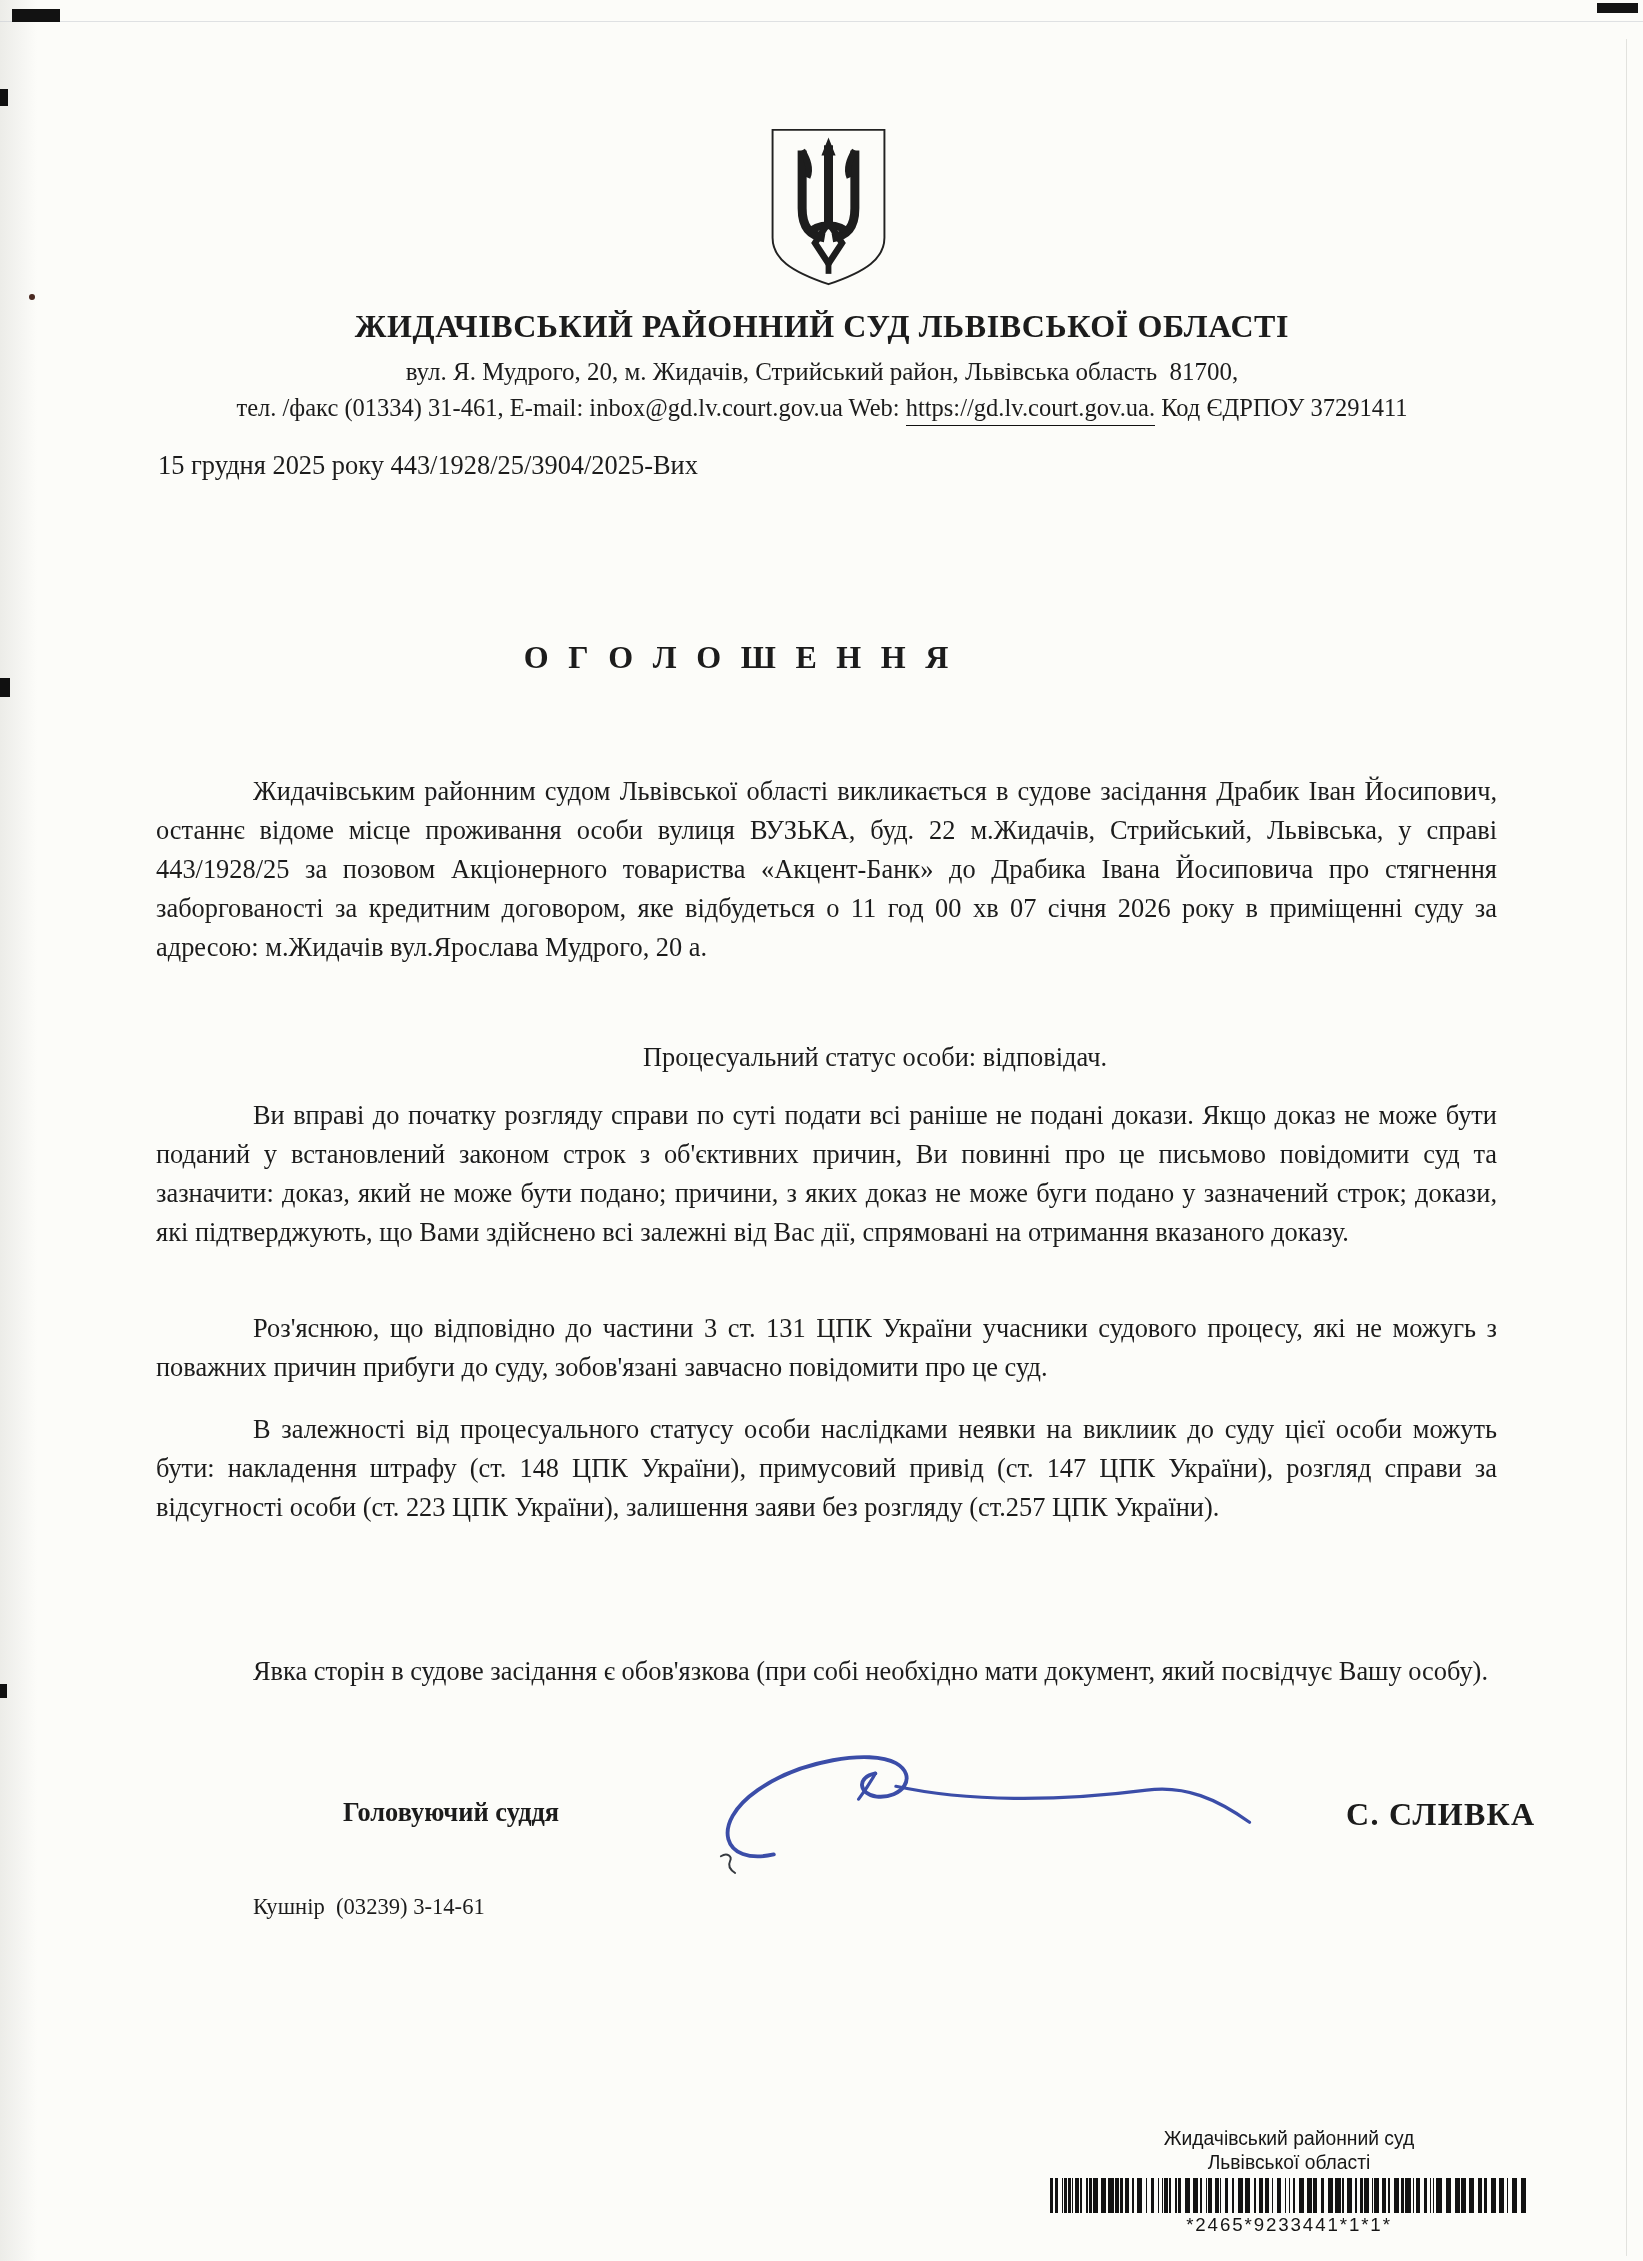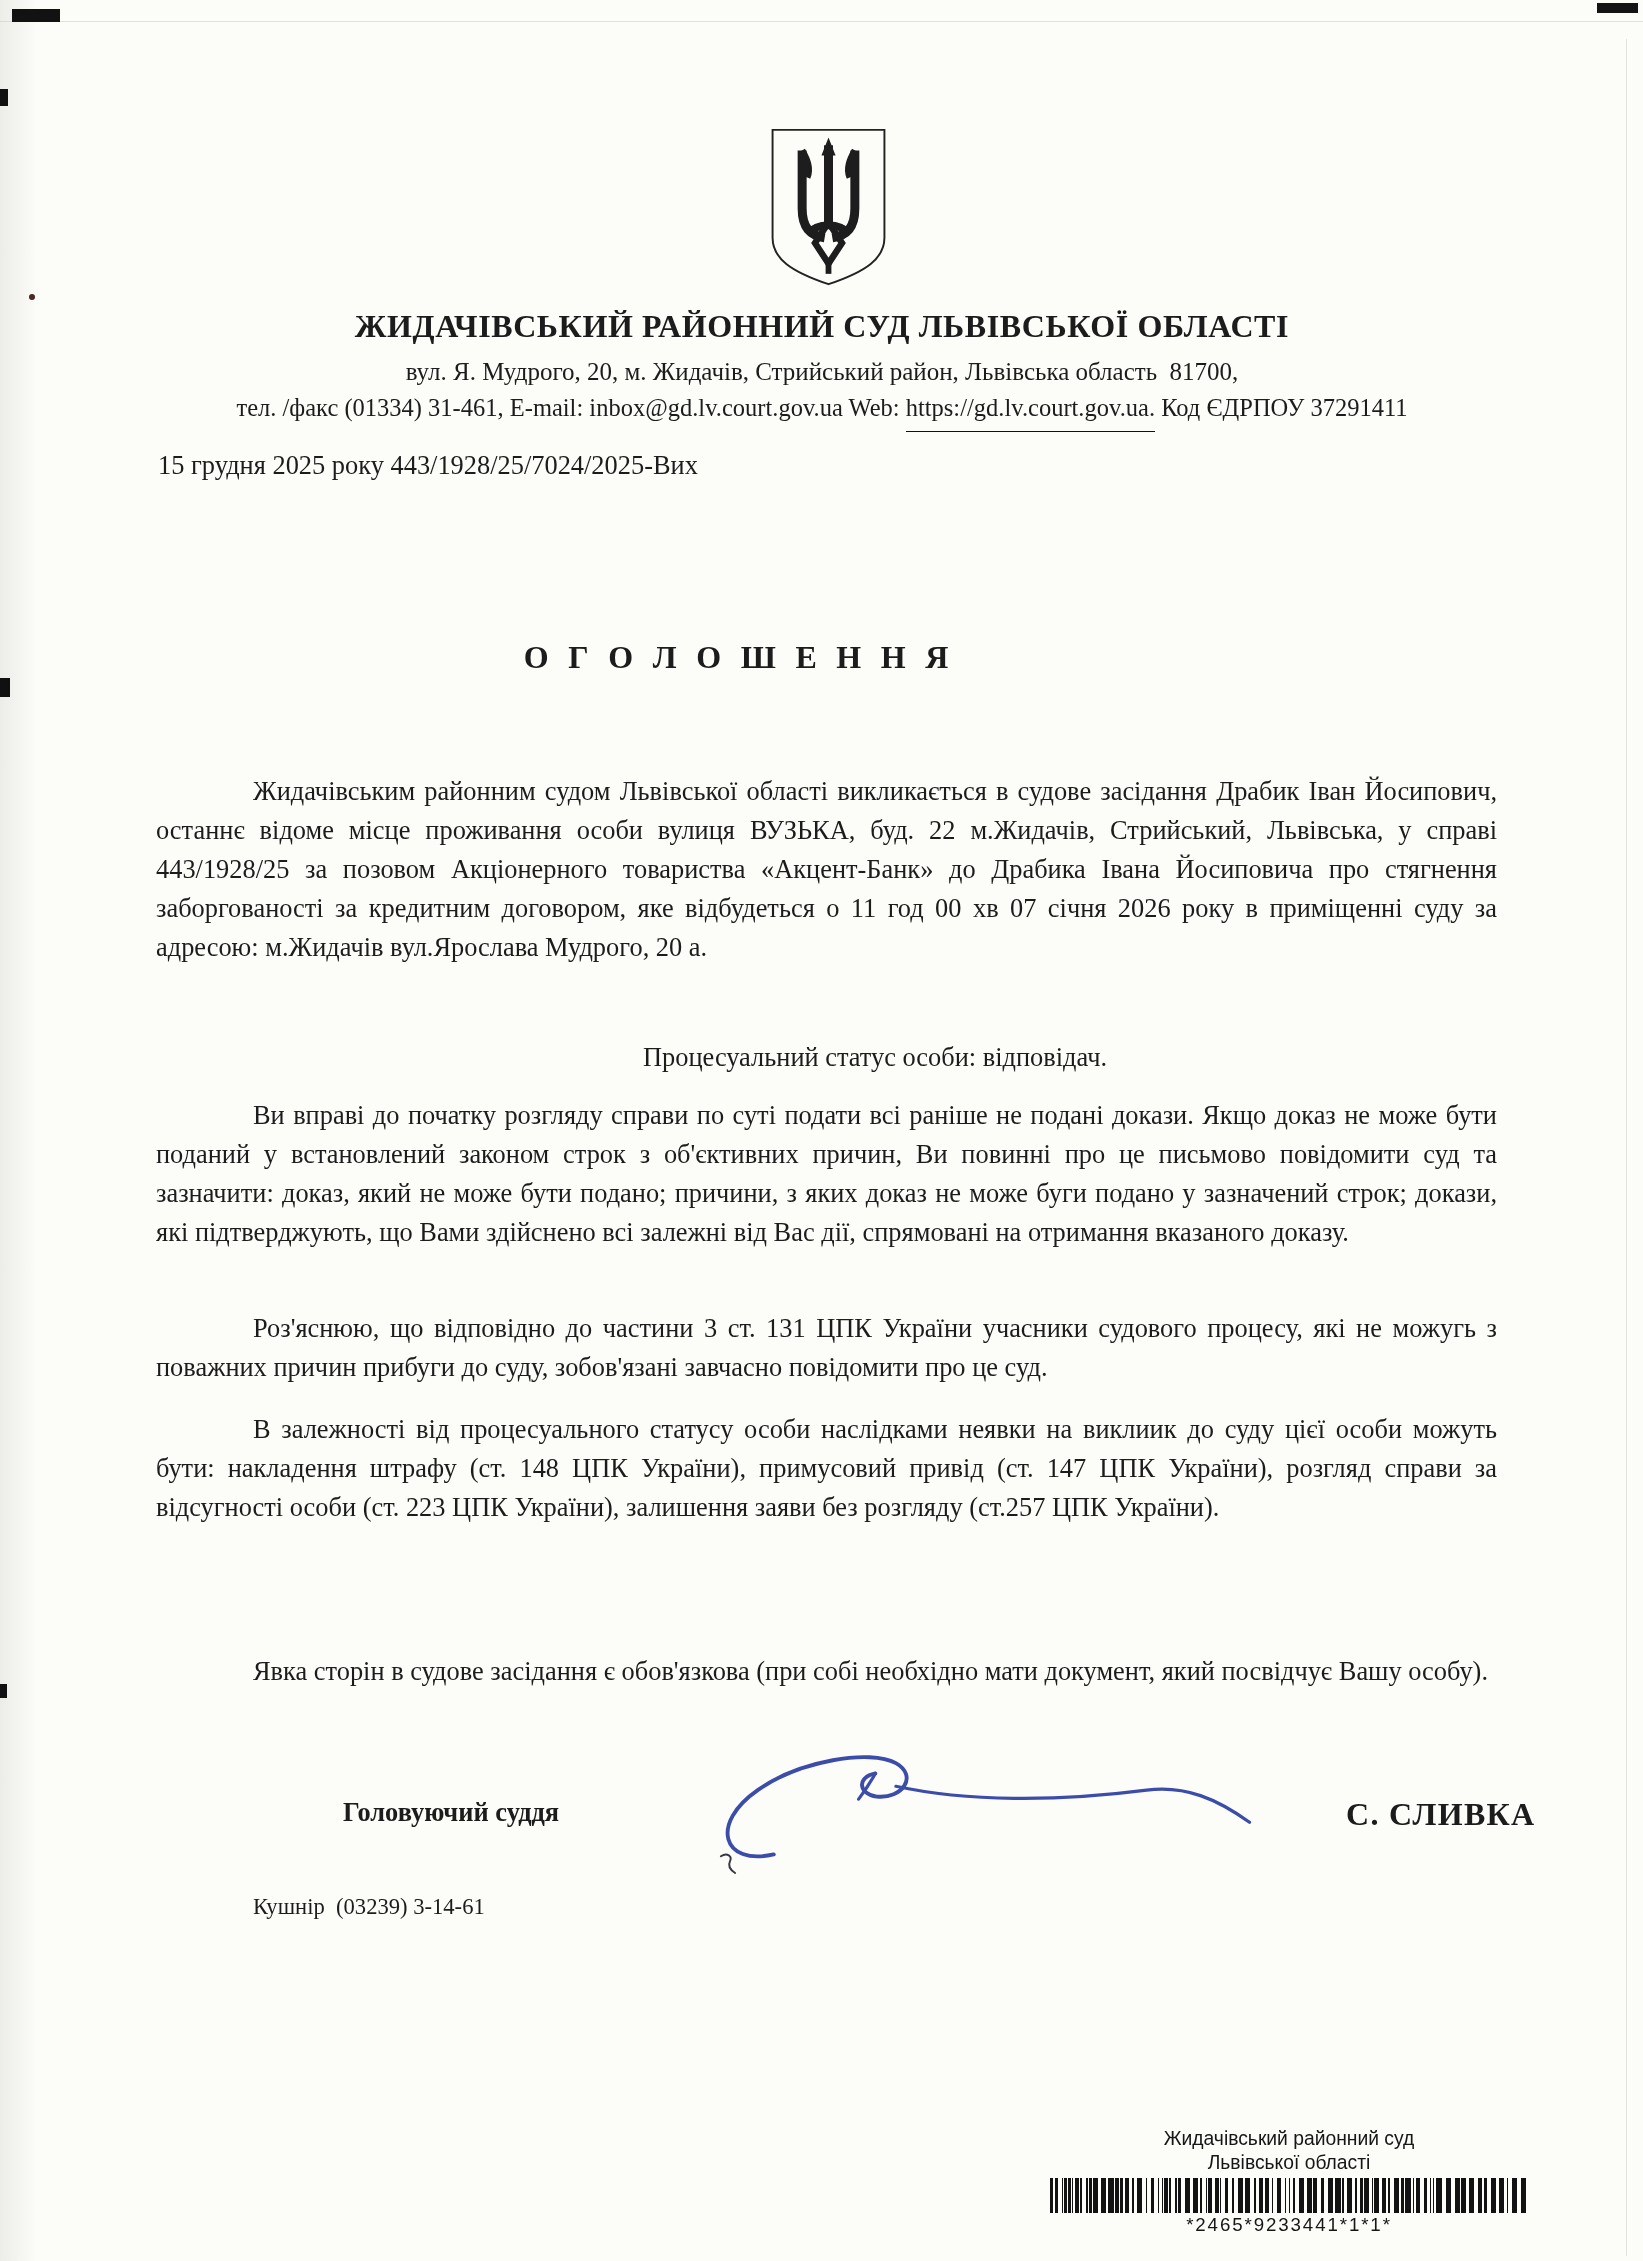--- a/index.html
+++ b/index.html
@@ -25,21 +25,21 @@
   
   .emblem{position:absolute;left:762px;top:126px;width:133px;height:162px;}
 
   
   .hdr-court{position:absolute;left:0;top:308px;width:1644px;text-align:center;
     font-size:32px;font-weight:bold;letter-spacing:0.6px;white-space:nowrap;}
   .hdr-address{position:absolute;left:0;top:358px;width:1644px;text-align:center;
     font-size:25px;white-space:pre;}
   .hdr-contact{position:absolute;left:0;top:394px;width:1644px;text-align:center;
     font-size:24.5px;white-space:nowrap;}
-  .hdr-contact .lnk{border-bottom:1.9px solid #111;padding-bottom:10px;}
+  .hdr-contact .lnk{border-bottom:1.9px solid #111;padding-bottom:4px;}
 
   .date-line{position:absolute;left:158px;top:450px;font-size:26.4px;white-space:pre;}
 
   .doc-title{position:absolute;left:0;top:639px;width:1644px;text-align:center;
     transform:translateX(-83px);
     font-size:32px;font-weight:bold;letter-spacing:5.8px;}
 
   
   .para{position:absolute;left:156px;width:1341px;font-size:26.4px;line-height:39px;
     text-align:justify;}
@@ -95,21 +95,21 @@
     <path d="M70 168 C86 150 120 150 136 168" fill="none" stroke="#1d1d1d" stroke-width="12"></path>
     <path d="M103 150 L124 182 L103 214 L82 182 Z" fill="none" stroke="#1d1d1d" stroke-width="10"></path>
     <path d="M103 214 V230" fill="none" stroke="#1d1d1d" stroke-width="9"></path>
   </svg>
 </div>
 
 <div class="hdr-court">ЖИДАЧІВСЬКИЙ РАЙОННИЙ СУД ЛЬВІВСЬКОЇ ОБЛАСТІ</div>
 <div class="hdr-address">вул. Я. Мудрого, 20, м. Жидачів, Стрийський район, Львівська область  81700,</div>
 <div class="hdr-contact"><span>тел. /факс (01334) 31-461, E-mail: inbox@gd.lv.court.gov.ua Web: </span><span class="lnk">https://gd.lv.court.gov.ua.</span><span> Код ЄДРПОУ 37291411</span></div>
 
-<div class="date-line">15 грудня 2025 року 443/1928/25/7024/2025-Вих</div>
+<div class="date-line">15 грудня 2025 року 443/1928/25/3904/2025-Вих</div>
 
 <div class="doc-title">О Г О Л О Ш Е Н Н Я</div>
 
 <div class="para p1"><span class="ind"></span><span>Жидачівським районним судом Львівської області викликається в  судове засідання Драбик Іван Йосипович, останнє відоме місце проживання особи вулиця ВУЗЬКА, буд. 22  м.Жидачів, Стрийський, Львівська, у справі 443/1928/25 за позовом Акціонерного товариства «Акцент-Банк» до Драбика Івана Йосиповича про стягнення заборгованості за кредитним договором, яке відбудеться о 11 год 00 хв 07 січня 2026 року в приміщенні суду за адресою: м.Жидачів вул.Ярослава Мудрого, 20 а.</span></div>
 <div class="para p2"><span class="ind"></span><span>Процесуальний статус особи: відповідач.</span></div>
 <div class="para p3"><span class="ind"></span><span>Ви вправі до початку розгляду справи по суті подати всі раніше не подані докази. Якщо доказ не може бути поданий у встановлений законом строк з об'єктивних причин, Ви повинні про це письмово повідомити суд та зазначити: доказ, який не може бути подано; причини, з яких доказ не може буги подано у зазначений строк; докази, які підтверджують, що Вами здійснено всі залежні від Вас дії, спрямовані на отримання  вказаного доказу.</span></div>
 <div class="para p4"><span class="ind"></span><span>Роз'яснюю, що відповідно до частини 3 ст. 131 ЦПК України учасники судового процесу, які не можугь з поважних причин прибуги до суду, зобов'язані завчасно повідомити про це суд.</span></div>
 <div class="para p5"><span class="ind"></span><span>В залежності від процесуального статусу особи наслідками неявки на виклиик до суду цієї особи можуть бути: накладення штрафу (ст. 148 ЦПК України), примусовий привід (ст. 147 ЦПК України), розгляд справи за відсугності особи (ст. 223 ЦПК України), залишення заяви без розгляду (ст.257 ЦПК України).</span></div>
 <div class="para p6"><span class="ind"></span><span>Явка сторін в судове засідання є обов'язкова (при собі необхідно мати документ, який посвідчує Вашу особу).</span></div>
 

